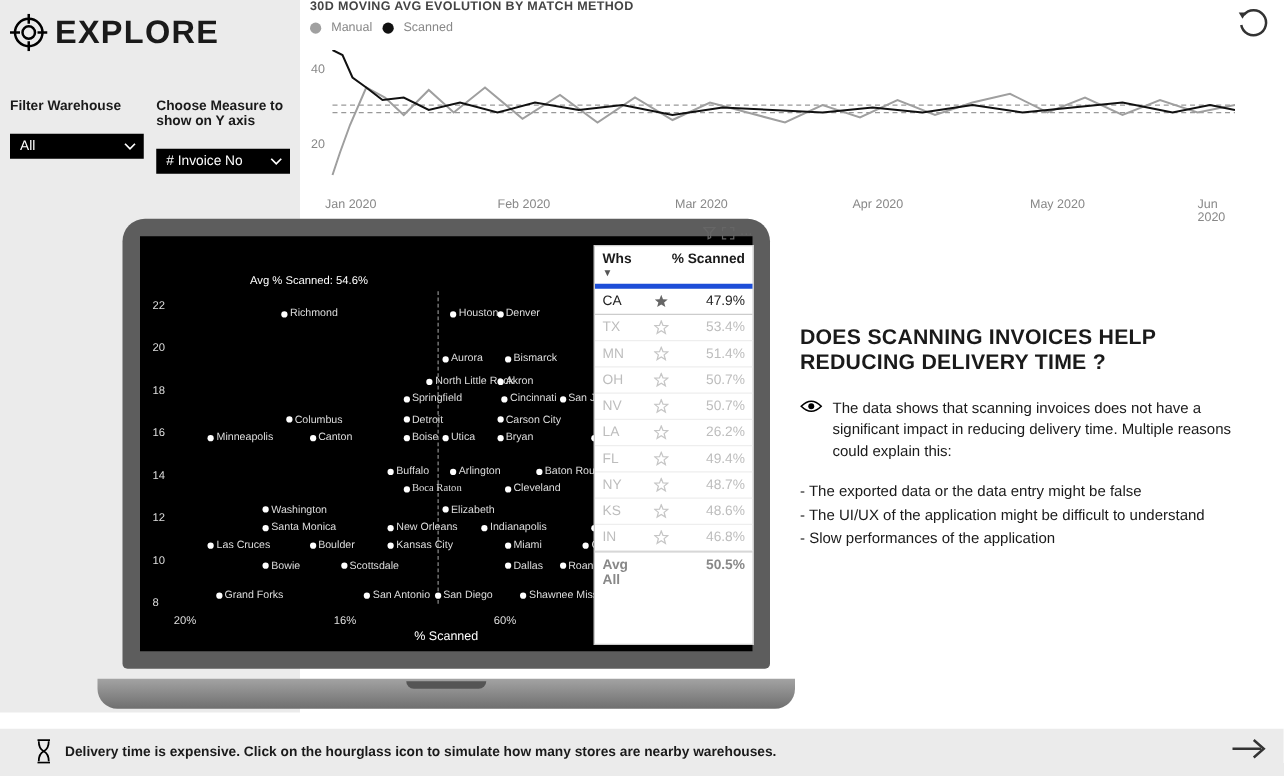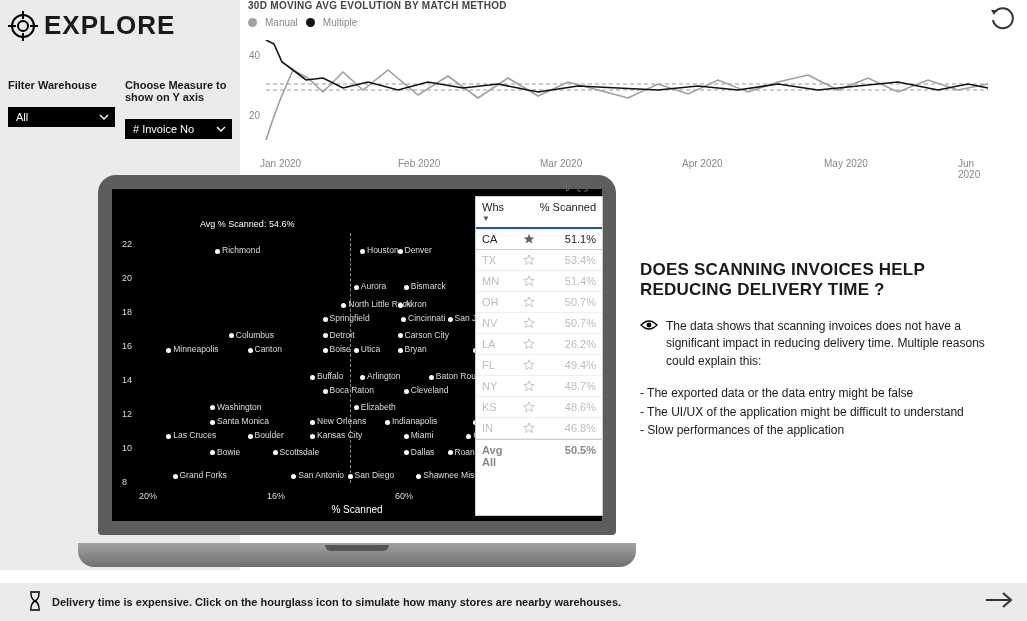--- a/index.html
+++ b/index.html
@@ -56,21 +56,21 @@
   .sxtick{position:absolute;bottom:12px;color:#ddd;font-size:9px;}
   .sytick{position:absolute;left:2px;color:#ddd;font-size:9px;}
   .spoint{position:absolute;color:#ddd;font-size:8.5px;white-space:nowrap;display:flex;align-items:center;gap:2px;}
   .sdot{width:5px;height:5px;border-radius:50%;background:#fff;display:inline-block;}
   .vline{position:absolute;width:0;border-left:1px dashed #888;top:18px;bottom:30px;}
   .avg-tag{position:absolute;color:#fff;font-size:9px;white-space:nowrap;}
 
   
   .table-card{position:absolute;left:475px;top:196px;width:128px;height:320px;background:#fff;border:1px solid #ccc;font-size:11px;}
   .table-toolbar{position:absolute;top:-16px;right:0;display:flex;gap:4px;color:#666;font-size:10px;}
-  .table-hdr{display:flex;border-bottom:2px solid #1d4ed8;font-weight:400;}
+  .table-hdr{display:flex;border-bottom:4px solid #1d4ed8;font-weight:700;}
   .col-whs{width:44px;padding:4px 6px;display:flex;flex-direction:column;gap:1px;}
   .col-whs .sort{font-size:8px;color:#555;}
   .col-scn{flex:1;padding:4px 6px;text-align:right;}
   .table-row{display:flex;border-bottom:1px solid #eee;align-items:center;color:#bdbdbd;}
   .table-row.first{color:#222;border-bottom-color:#ccc;}
   .cell-whs{width:44px;padding:4px 6px;}
   .cell-star{width:18px;display:flex;justify-content:center;color:inherit;}
   .cell-star svg{width:12px;height:12px;}
   .cell-val{flex:1;padding:4px 6px;text-align:right;}
   .table-footer{display:flex;font-weight:600;color:#888;border-top:1px solid #ccc;}
@@ -124,21 +124,21 @@
       </div>
     </div>
   </div>
 
   <div class="topchart">
     <div class="topchart-title">30D MOVING AVG EVOLUTION BY MATCH METHOD</div>
     <div class="legend">
       <span class="swatch" style="background:#a0a0a0"></span>
       <span>Manual</span>
       <span class="swatch" style="background:#111"></span>
-      <span>Multiple</span>
+      <span>Scanned</span>
     </div>
     <div class="lineplot">
       <span class="y-tick" style="top:10px">40</span>
       <span class="y-tick" style="top:70px">20</span>
       <svg viewBox="0 0 740 130" preserveAspectRatio="none">
         <line x1="18" y1="44" x2="740" y2="44" stroke="#999" stroke-width="1" stroke-dasharray="4 3"></line>
         <line x1="18" y1="50" x2="740" y2="50" stroke="#999" stroke-width="1" stroke-dasharray="4 3"></line>
 
         <path d="M18,100 L24,82 L32,60 L45,30 L60,38 L75,52 L95,32 L115,50 L140,30 L170,55 L200,36 L230,58 L260,38 L290,56 L320,42 L350,50 L380,58 L410,44 L440,54 L470,40 L500,52 L530,42 L560,35 L590,50 L620,38 L650,52 L680,40 L710,50 L740,44" fill="none" stroke="#9f9f9f" stroke-width="1.6"></path>
 
@@ -175,21 +175,21 @@
           <span class="sytick" style="bottom:162px">16</span>
           <span class="sytick" style="bottom:196px">18</span>
           <span class="sytick" style="bottom:230px">20</span>
           <span class="sytick" style="bottom:264px">22</span>
 
           <span class="sxtick" style="left:4%">20%</span>
           <span class="sxtick" style="left:31%">16%</span>
           <span class="sxtick" style="left:58%">60%</span>
           <span class="sxtick" style="left:85%">80%</span>
           <div class="sxlabel">% Scanned</div>
-        <div class="spoint" style="left: 95px; top: 31px;">
+        <div class="spoint" style="left: 105px; top: 31px;">
               <span class="sdot"></span>
               <span style="position:relative;top:-1px;">Richmond</span>
             </div>
             <div class="spoint" style="left: 240px; top: 31px;">
               <span class="sdot"></span>
               <span style="position:relative;top:-1px;">Houston</span>
             </div>
             <div class="spoint" style="left: 277.5px; top: 31px; text-align: center;">
               <span class="sdot"></span>
               <span style="position:relative;top:-1px;">Denver</span>
@@ -265,21 +265,21 @@
             <div class="spoint" style="left: 240px; top: 157px;">
               <span class="sdot"></span>
               <span style="position:relative;top:-1px;">Arlington</span>
             </div>
             <div class="spoint" style="left: 308.75px; top: 157px;">
               <span class="sdot"></span>
               <span style="position:relative;top:-1px;">Baton Rouge</span>
             </div>
             <div class="spoint" style="left: 202.5px; top: 171.4px;">
               <span class="sdot"></span>
-              <span style="position:relative;top:-1px;">Boca Raton</span>
+              <span style="position:relative;top:-1px;font-family:Liberation Serif, serif;">Boca Raton</span>
             </div>
             <div class="spoint" style="left: 283.75px; top: 171.4px;">
               <span class="sdot"></span>
               <span style="position:relative;top:-1px;">Cleveland</span>
             </div>
             <div class="spoint" style="left: 90px; top: 187.6px;">
               <span class="sdot"></span>
               <span style="position:relative;top:-1px;">Washington</span>
             </div>
             <div class="spoint" style="left: 233.75px; top: 187.6px;">
@@ -386,21 +386,21 @@
       <div class="col-scn">% Scanned</div>
     </div>
     <div id="table-body">
         <div class="table-row first">
           <div class="cell-whs">CA</div>
           <div class="cell-star" style="color:#666">
             <svg viewBox="0 0 12 12">
               <path d="M6 .8 7.4 4.3 11.2 4.5 8.3 6.9 9.3 10.6 6 8.5 2.7 10.6 3.7 6.9 .8 4.5 4.6 4.3Z" fill="currentColor"></path>
             </svg>
           </div>
-          <div class="cell-val">51.1%</div>
+          <div class="cell-val">47.9%</div>
         </div>
         <div class="table-row">
           <div class="cell-whs">TX</div>
           <div class="cell-star" style="color:#c6c6c6">
             <svg viewBox="0 0 12 12">
               <path d="M6 .8 7.4 4.3 11.2 4.5 8.3 6.9 9.3 10.6 6 8.5 2.7 10.6 3.7 6.9 .8 4.5 4.6 4.3Z" fill="none" stroke="currentColor" stroke-width="1"></path>
             </svg>
           </div>
           <div class="cell-val">53.4%</div>
         </div>

